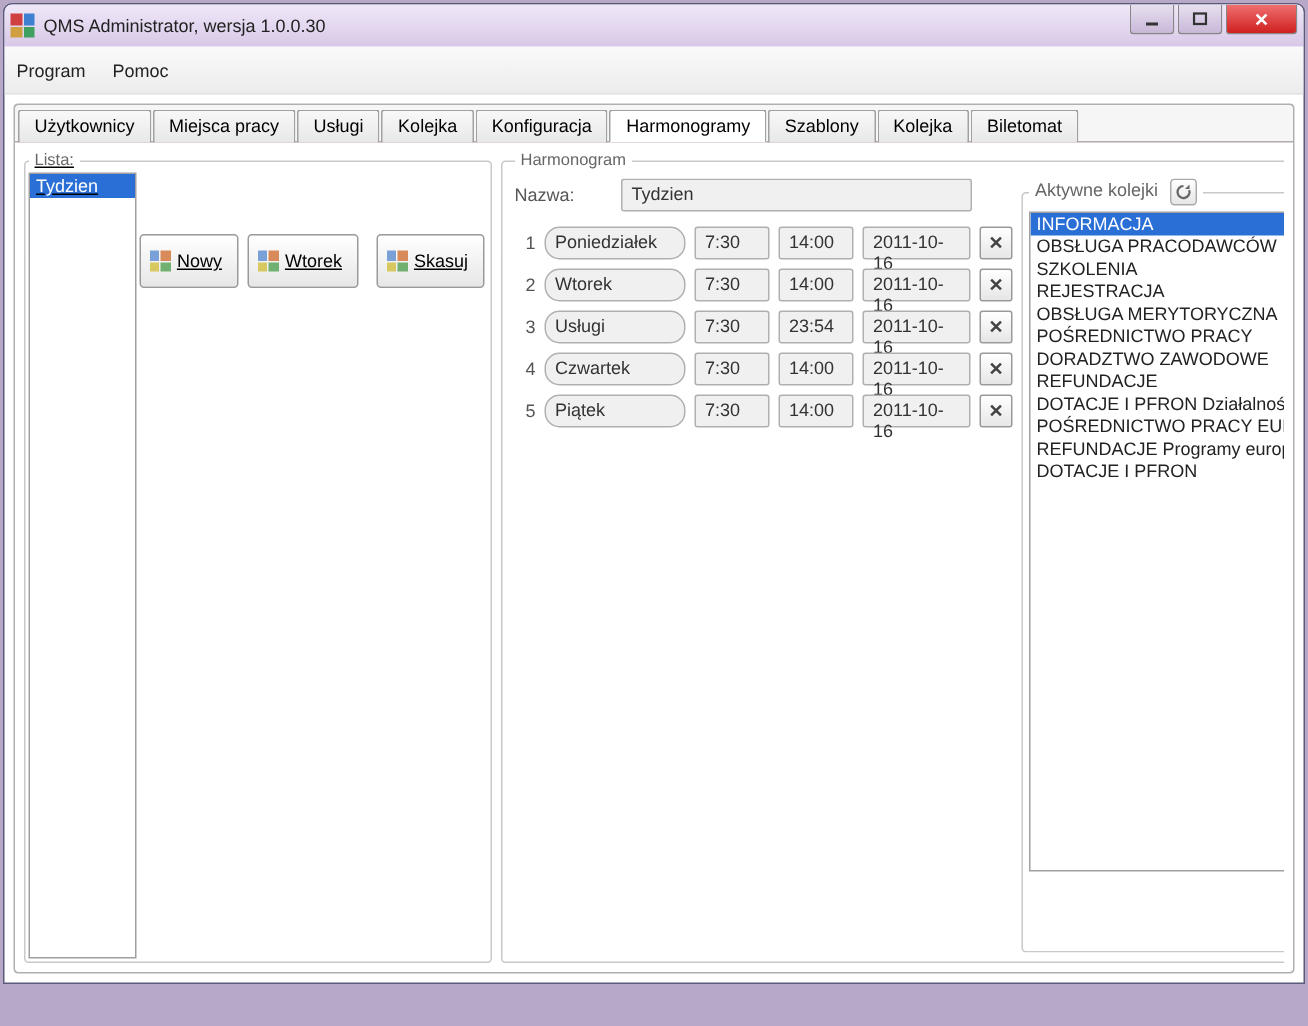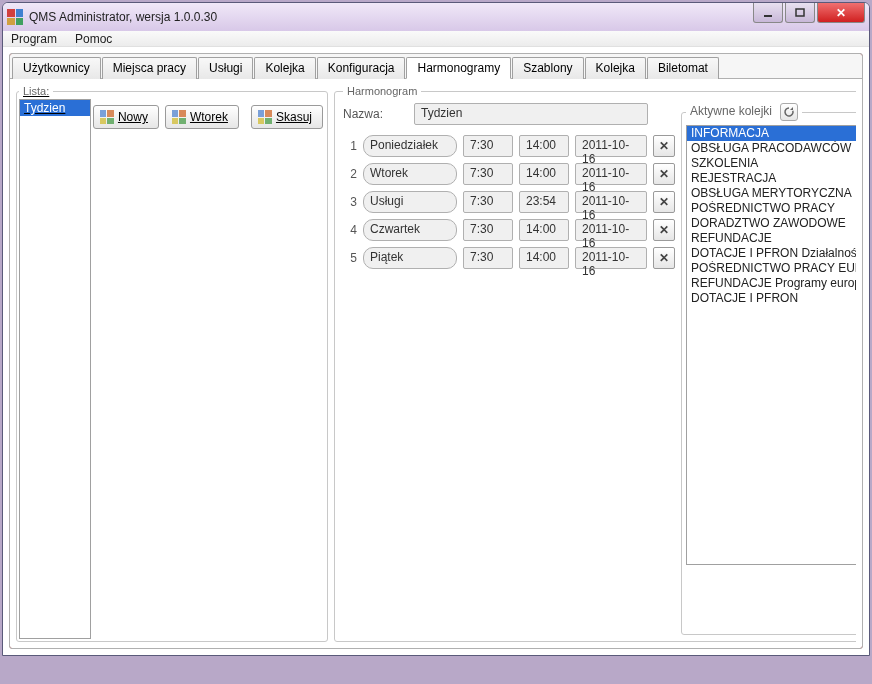--- a/index.html
+++ b/index.html
@@ -6,35 +6,35 @@
   body { margin: 0; background: #b8a8c8; width: 872px; height: 684px; position: relative; overflow: hidden; }
   .window { position: absolute; left: 2px; top: 2px; right: 2px; bottom: 28px; background: #fff; border: 1px solid #5a5a7a; border-radius: 6px 6px 0 0; overflow: hidden; display: flex; flex-direction: column; }
   .titlebar { height: 28px; background: linear-gradient(#f0e8f8,#d8c8e8); display: flex; align-items: center; padding: 0 4px; position: relative; }
   .titlebar .app-icon { width: 16px; height: 16px; margin-right: 6px; display: grid; grid-template-columns: 1fr 1fr; grid-template-rows: 1fr 1fr; gap: 1px; }
   .titlebar .app-icon span { background: #d04040; }
   .titlebar .app-icon span:nth-child(2){ background:#4080d0;} .titlebar .app-icon span:nth-child(3){background:#d0a040;} .titlebar .app-icon span:nth-child(4){background:#40a060;}
   .title-text { color: #222; }
   .win-controls { position:absolute; right:4px; top:0; display:flex; gap:2px;}
   .win-btn { width:30px; height:20px; border:1px solid #888; border-top:none; border-radius:0 0 3px 3px; display:flex; align-items:center; justify-content:center; background:linear-gradient(#e8e0f0,#c8b8d8); color:#333;}
   .win-btn.close{ width:48px; background:linear-gradient(#f07070,#d02020); color:#fff; font-weight:bold;}
-  .menubar { height:16px; background:linear-gradient(#fafafa,#ececec); display:flex; align-items:center; padding:0 8px; gap:18px; border-bottom:1px solid #e0e0e0;}
+  .menubar { height:32px; background:linear-gradient(#fafafa,#ececec); display:flex; align-items:center; padding:0 8px; gap:18px; border-bottom:1px solid #e0e0e0;}
   .menu-item{ color:#222; cursor:default;}
   .client { flex:1; margin:6px; border:1px solid #b0b0b0; border-radius:3px; background:#7f1d1d; display:flex; flex-direction:column; overflow:hidden;}
   .tabs { display:flex; background:#f6f6f6; padding:2px 2px 0 2px; border-bottom:1px solid #b0b0b0;}
   .tab { padding:3px 10px; border:1px solid #a0a0a0; border-bottom:none; background:linear-gradient(#f8f8f8,#e8e8e8); margin-right:1px; border-radius:2px 2px 0 0; position:relative; top:1px; cursor:default;}
   .tab.active{ background:#fff; border-bottom:1px solid #fff; z-index:2;}
   .tab-body{ flex:1; background:#fff; padding:6px; display:flex; gap:6px; overflow:hidden;}
   fieldset{ border:1px solid #c8c8c8; border-radius:3px; margin:0;}
   fieldset legend{ color:#666; padding:0 4px; font-size:11px;}
   .lista-fs{ width:312px; display:flex; flex-direction:row; padding:2px;text-decoration:underline;}
   .listbox{ flex:1; border:1px solid #a0a0a0; background:#fff; overflow:auto;}
   .list-row{ height:16px; line-height:16px; padding:0 4px; color:#fff; background:#2a6fd6;}
   .btn-row { display:flex; gap:6px; padding:6px 2px 2px 2px; }
   .btn-row .spacer{ flex:1;}
-  .btn{ height:24px; min-width:55px; padding:0 10px 0 6px; border:1px solid #9a9a9a; border-radius:3px; background:linear-gradient(#fff,#e6e6e6); display:inline-flex; align-items:center; gap:4px; cursor:default;}
+  .btn{ height:36px; min-width:55px; padding:0 10px 0 6px; border:1px solid #9a9a9a; border-radius:3px; background:linear-gradient(#fff,#e6e6e6); display:inline-flex; align-items:center; gap:4px; cursor:default;margin-top:35px;}
   .btn .ic{ width:14px;height:14px; display:grid; grid-template-columns:1fr 1fr; grid-template-rows:1fr 1fr; gap:1px;}
   .btn .ic span{background:#7aa0d8;} .btn .ic span:nth-child(2){background:#d88a5a;} .btn .ic span:nth-child(3){background:#d8c860;} .btn .ic span:nth-child(4){background:#70b070;}
   .center-col{ display:flex; flex-direction:column; flex:1; overflow:hidden;}
   .harm-fs{ flex:1; padding:6px 8px; display:flex; flex-direction:column; gap:6px; overflow:hidden;}
   .row{ display:flex; align-items:center; gap:6px;}
   .label{ width:65px; color:#555;}
   .txt{ border:1px solid #b0b0b0; background:#f0f0f0; height:22px; padding:2px 6px; color:#333; border-radius:2px;}
   .txt.name-field{ flex:0 0 234px;}
   .sched-table{ display:flex; flex-direction:column; gap:6px;}
   .sched-row{ display:flex; align-items:center; gap:6px;}

